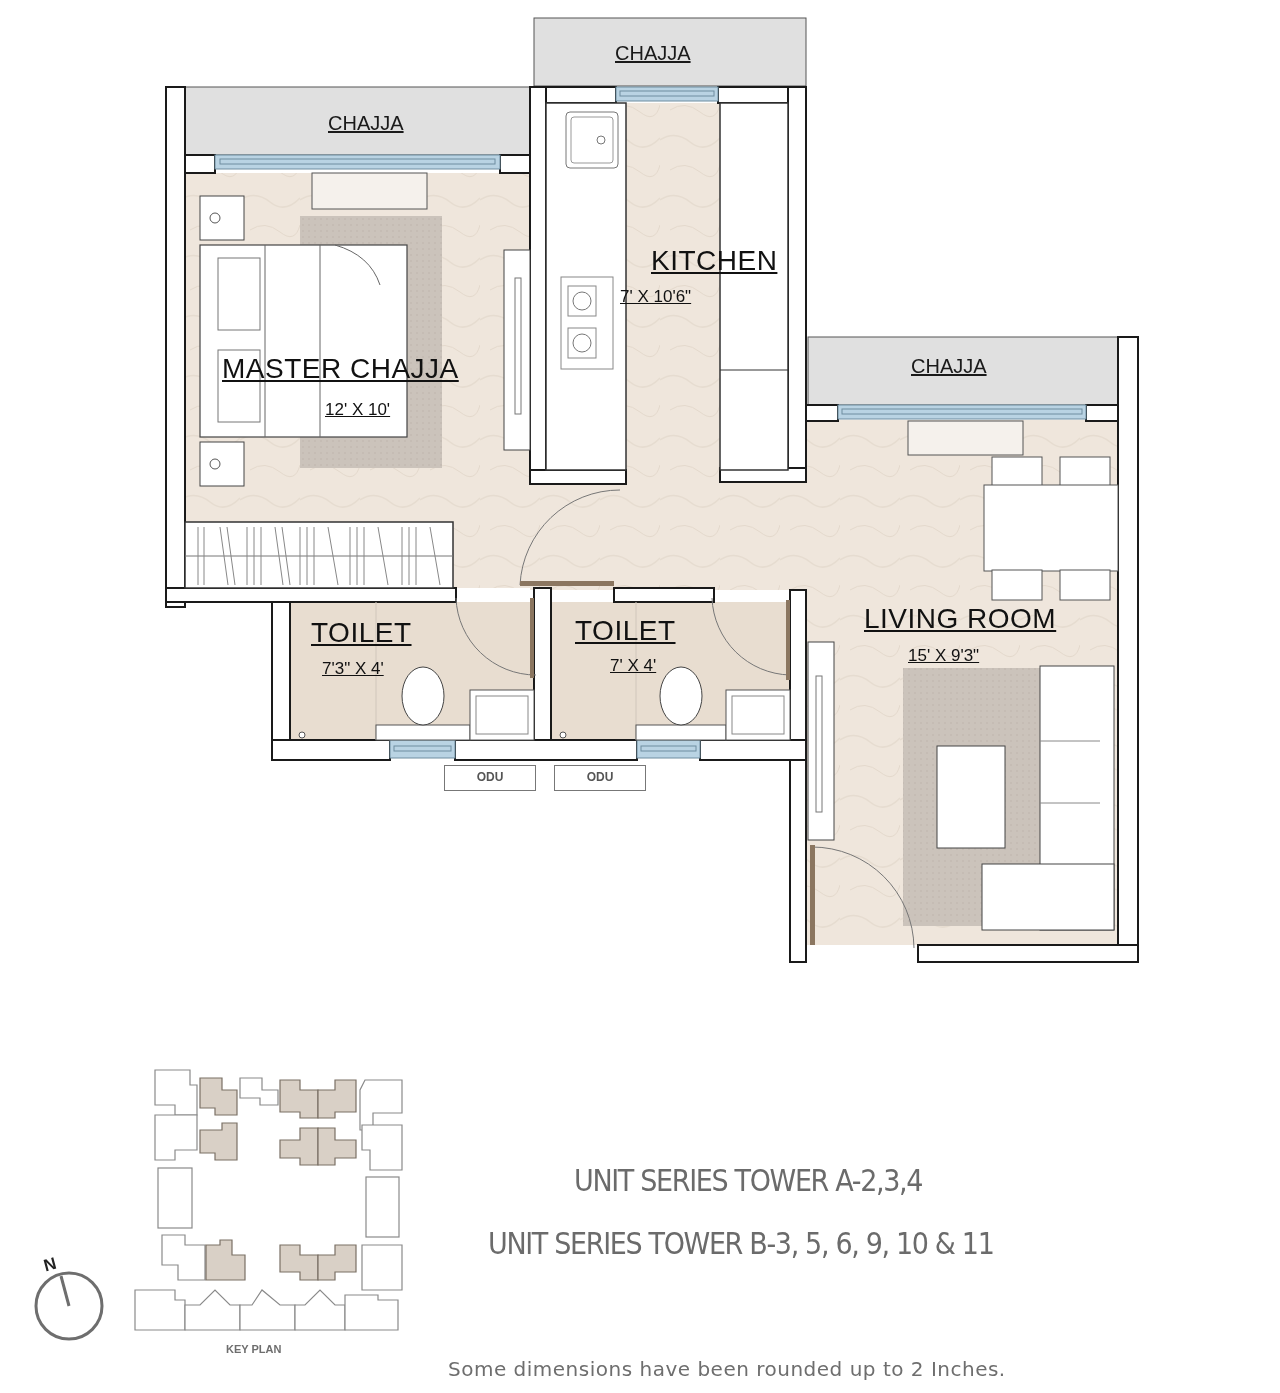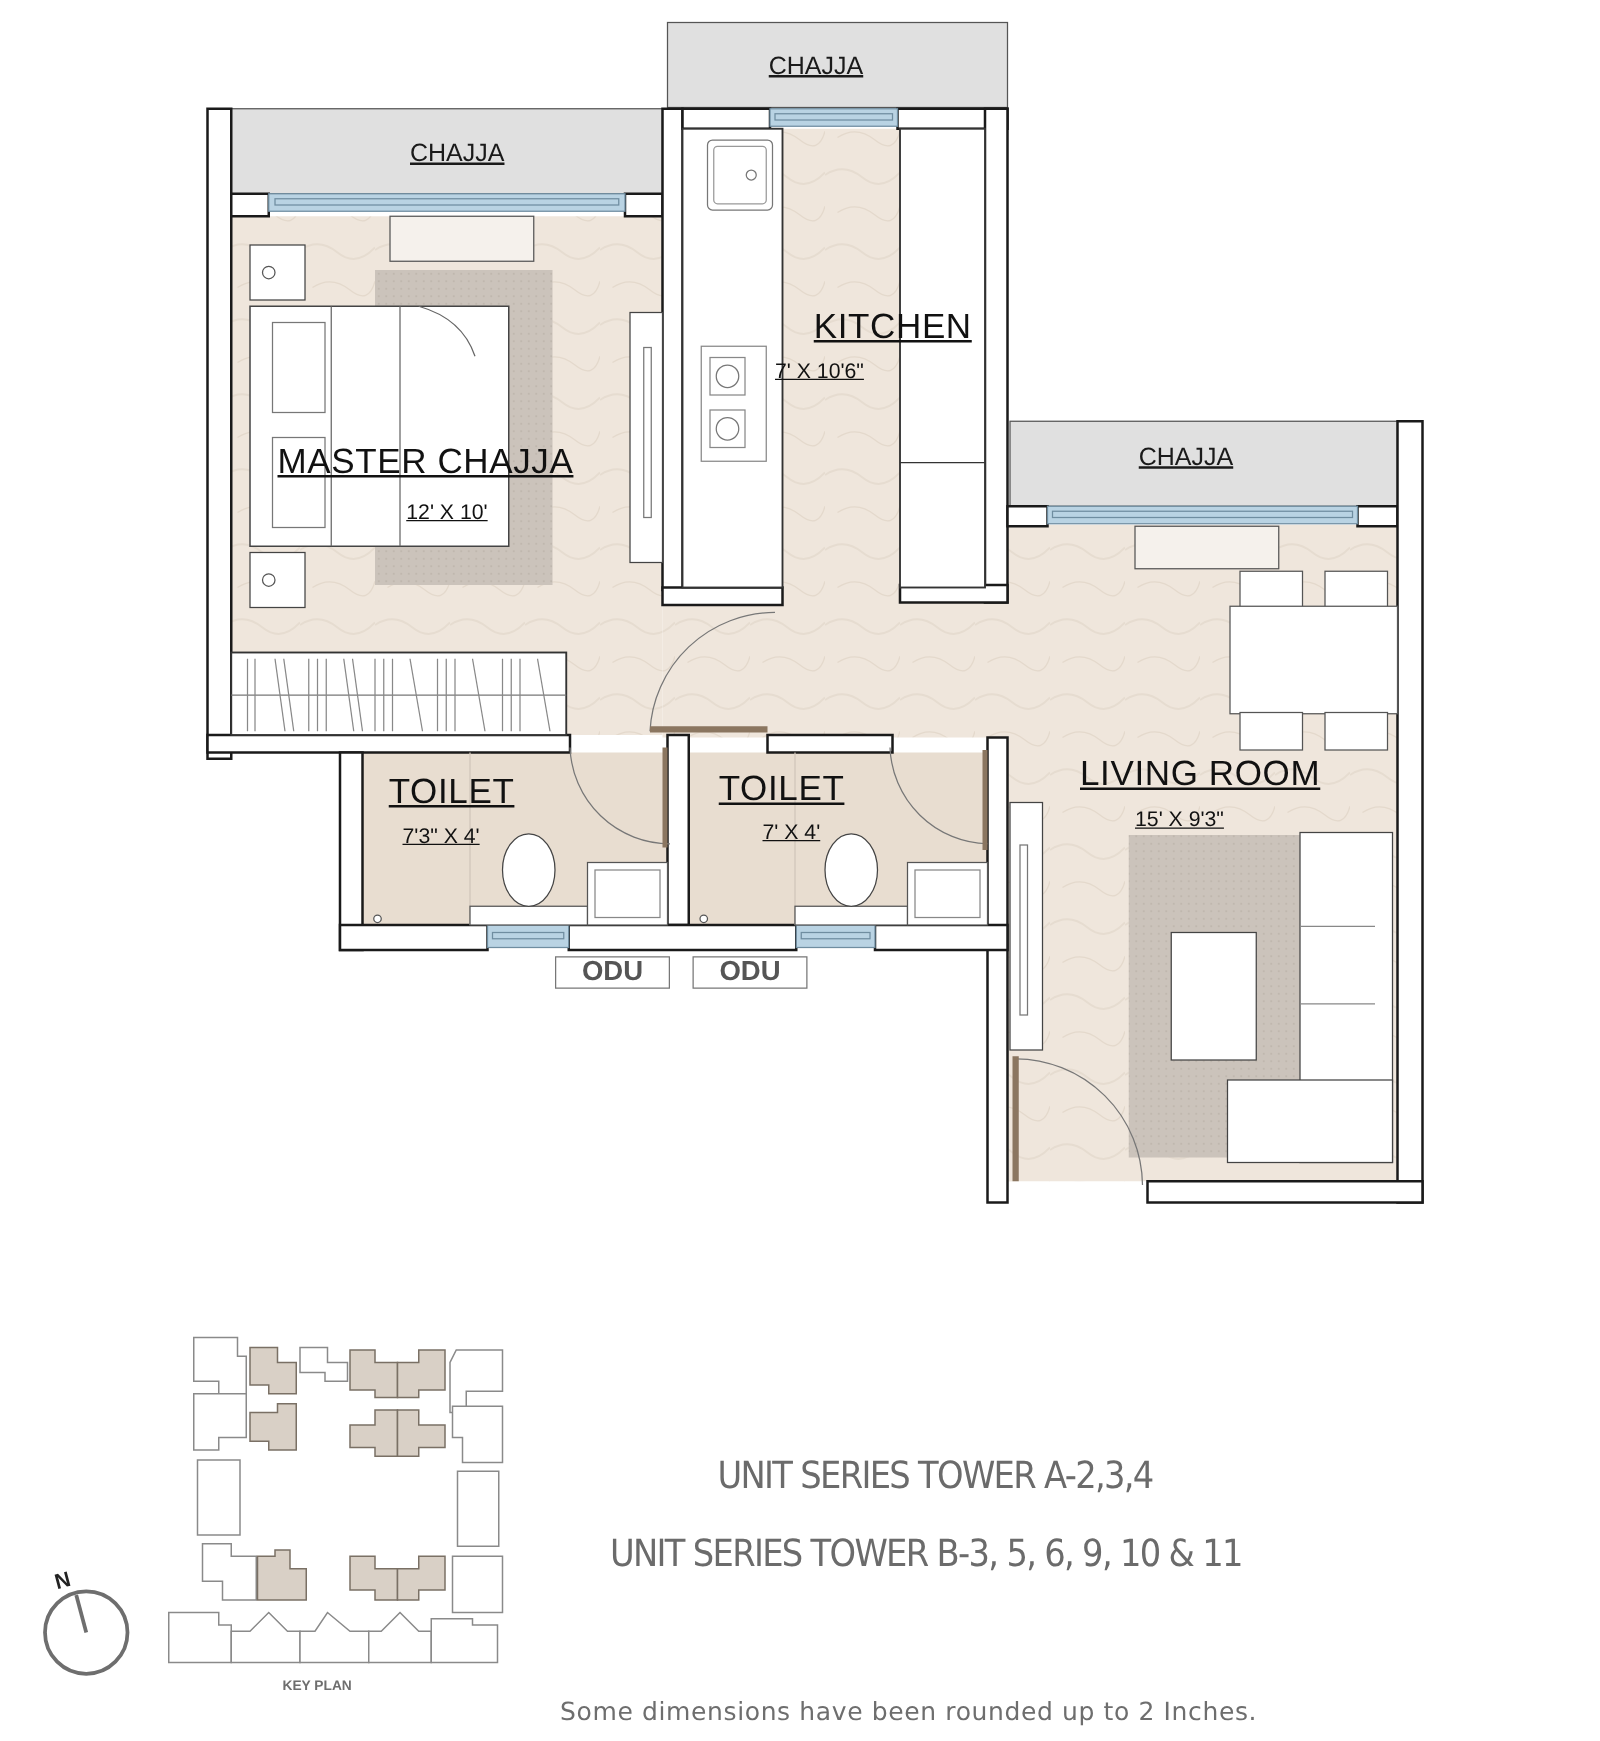--- a/index.html
+++ b/index.html
@@ -2,21 +2,21 @@
 <html><head>
 <meta charset="utf-8">
 <style>
   html, body { margin: 0; padding: 0; background: #ffffff; }
   body { width: 1280px; height: 1393px; position: relative; overflow: hidden; font-family: "Liberation Sans", sans-serif; }
   #plan-svg { position: absolute; left: 0; top: 0; }
   .lbl { position: absolute; color: #111; white-space: nowrap; font-family: "Liberation Sans", sans-serif; text-decoration: underline; }
   .room-name { font-size: 28px; letter-spacing: 0.5px; }
   .room-dim { font-size: 17px; }
   .chajja-lbl { font-size: 20px; color: #1a1a1a; }
-  .odu-box { position: absolute; border: 1.5px solid #777; background: #fff; font-weight: bold; font-size: 22px; color: #555; text-align: center; line-height: 22px; }
+  .odu-box { position: absolute; border: 1.5px solid #777; background: #fff; font-weight: bold; font-size: 12px; color: #555; text-align: center; line-height: 22px; }
   .series { position: absolute; color: #6b6b6b; font-family: "DejaVu Sans", sans-serif; font-size: 30px; letter-spacing: -1.5px; transform: scaleX(0.9); transform-origin: left top; white-space: nowrap; }
   .note { position: absolute; color: #6e6e6e; font-family: "DejaVu Sans", sans-serif; font-size: 20px; white-space: nowrap; letter-spacing: 0.5px; }
   .keyplan-lbl { position: absolute; color: #6e6e6e; font-weight: bold; font-size: 11px; white-space: nowrap; }
   .north-lbl { position: absolute; font-weight: bold; font-size: 17px; color: #222; transform: rotate(-15deg); }
 </style>
 </head>
 <body>
 
 <svg id="plan-svg" width="1280" height="1393" viewBox="0 0 1280 1393">
   <defs>

